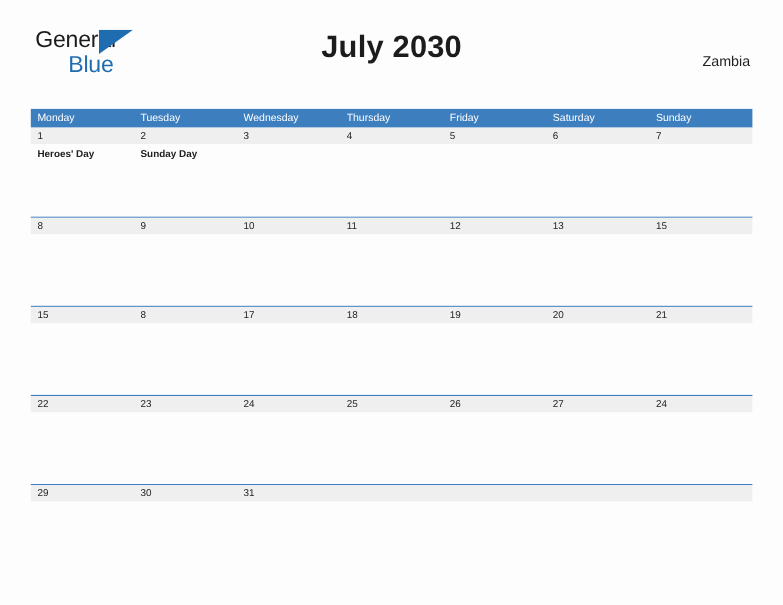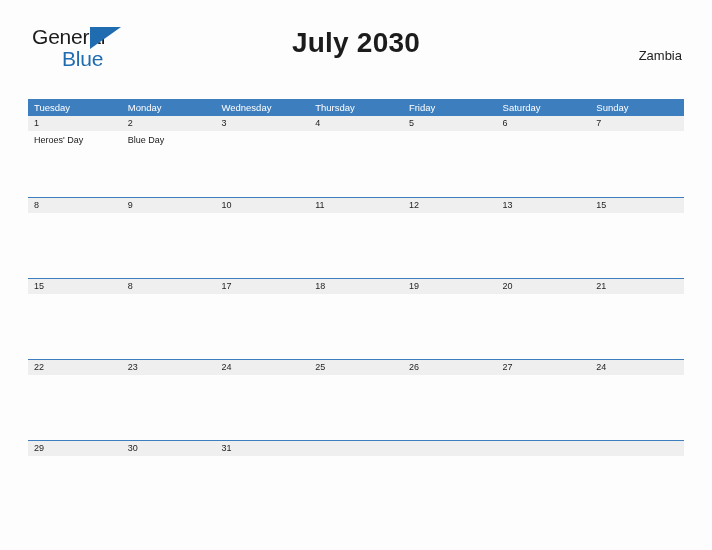--- a/index.html
+++ b/index.html
@@ -139,20 +139,21 @@
   .event-cell {
     flex: 1 1 0;
     padding: 3px 4px 0 6px;
     overflow: hidden;
   }
   .event-name {
     font-size: 9px;
     color: #202020;
     line-height: 12px;
     white-space: nowrap;
+    font-weight: bold;
   }
 </style>
 </head>
 <body>
 
 <div class="page">
 
   <div class="top-bar">
 
     <div class="logo">
@@ -164,22 +165,22 @@
     </div>
 
     <div class="cal-title">July 2030</div>
 
     <div class="country">Zambia</div>
 
   </div>
 
   <div class="calendar">
     <div class="weekday-row" id="weekday-row">
+        <div class="weekday">Monday</div>
         <div class="weekday">Tuesday</div>
-        <div class="weekday">Monday</div>
         <div class="weekday">Wednesday</div>
         <div class="weekday">Thursday</div>
         <div class="weekday">Friday</div>
         <div class="weekday">Saturday</div>
         <div class="weekday">Sunday</div>
       </div>
     <div id="weeks-container">
         <div class="week-row first">
           <div class="date-strip">
             <div class="daynum">1</div>
@@ -188,21 +189,21 @@
             <div class="daynum">4</div>
             <div class="daynum">5</div>
             <div class="daynum">6</div>
             <div class="daynum">7</div>
           </div>
           <div class="event-strip">
             <div class="event-cell">
               <div class="event-name">Heroes' Day</div>
             </div>
             <div class="event-cell">
-              <div class="event-name">Blue Day</div>
+              <div class="event-name">Sunday Day</div>
             </div>
             <div class="event-cell"></div>
             <div class="event-cell"></div>
             <div class="event-cell"></div>
             <div class="event-cell"></div>
             <div class="event-cell"></div>
           </div>
         </div>
         <div class="week-row">
           <div class="date-strip">

